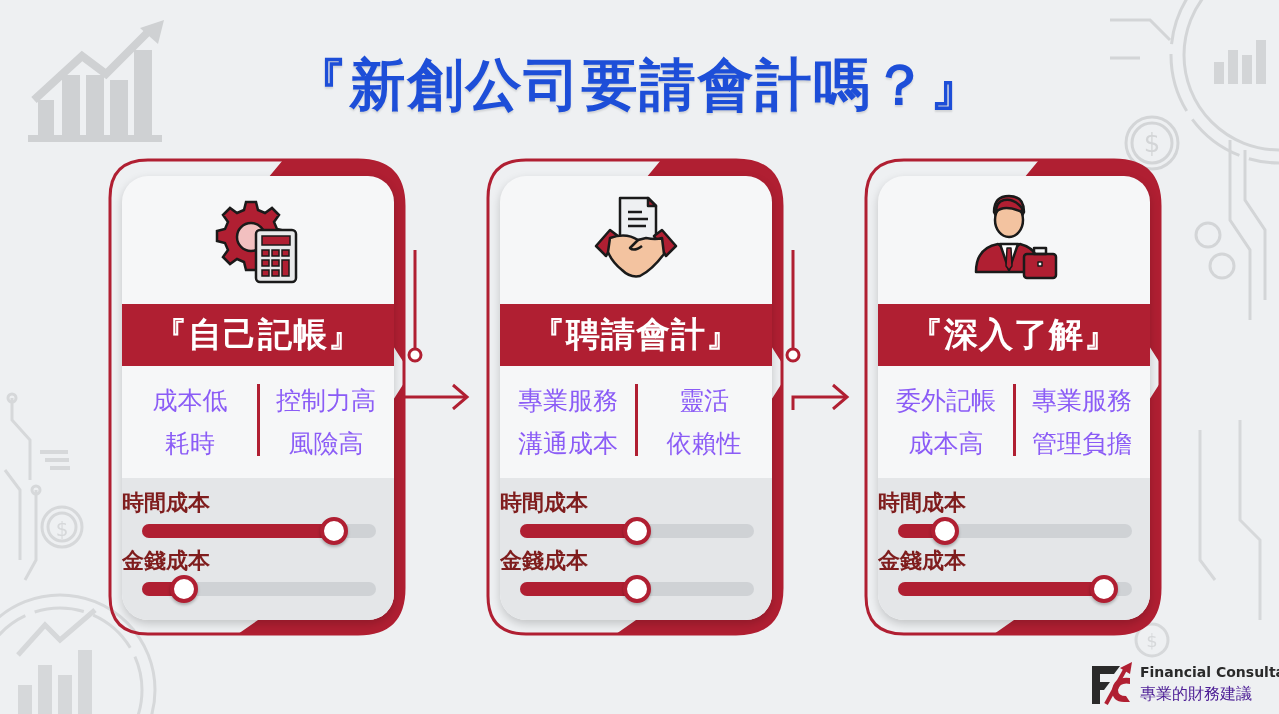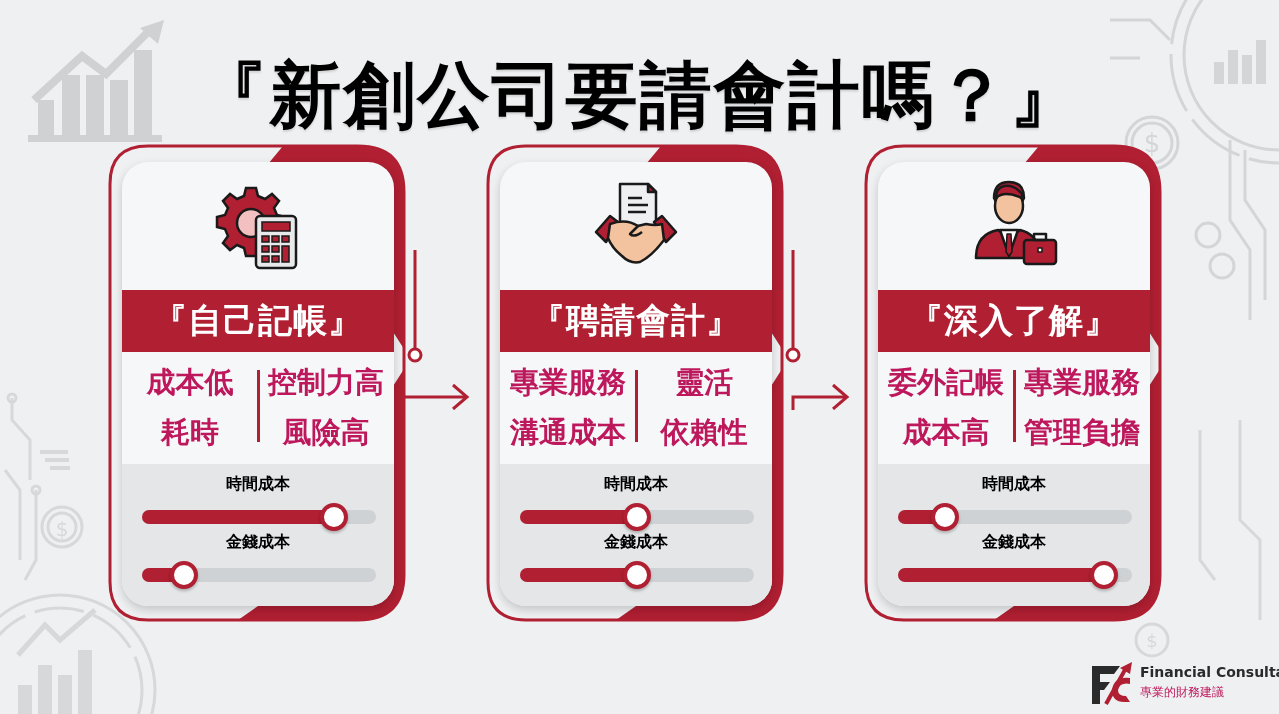--- a/index.html
+++ b/index.html
@@ -7,26 +7,26 @@
   body {
     background: #eef0f2;
     font-family: "DejaVu Sans", "Liberation Sans", sans-serif;
     position: relative;
   }
   .bg-deco { position: absolute; left: 0; top: 0; width: 1279px; height: 714px; pointer-events: none; }
 
   .title {
     position: absolute; left: 0; top: 48px; width: 1279px;
     text-align: center;
-    font-size: 72px; font-weight: bold; color: #000000;
+    font-size: 56px; font-weight: bold; color: #1d4ed8;
     letter-spacing: 2px;
     text-shadow: 0 2px 2px rgba(0,0,0,0.12);
   }
 
-  .card-wrap { position: absolute; top: 144px; width: 310px; height: 478px; padding-left: 16px; }
+  .card-wrap { position: absolute; top: 158px; width: 310px; height: 478px; padding-left: 16px; }
   .frame-svg { position: absolute; left: 0; top: 0; width: 310px; height: 478px; overflow: visible; }
 
   .card {
     position: absolute; left: 14px; top: 18px; width: 272px; height: 444px;
     background: #f6f7f8;
     border-radius: 26px;
     box-shadow: 0 4px 10px rgba(0,0,0,0.18);
     overflow: hidden;
   }
   .icon-area { position: absolute; left: 0; top: 0; width: 272px; height: 128px; display: flex; align-items: center; justify-content: center; }
@@ -35,44 +35,44 @@
     background: #b01f32;
     color: #ffffff; font-size: 34px; font-weight: bold;
     display: flex; align-items: center; justify-content: center;
     letter-spacing: 1px;
   }
   .pros {
     position: absolute; left: 0; top: 190px; width: 272px; height: 112px;
     display: flex;
   }
   .pros .col { width: 50%; display: flex; flex-direction: column; align-items: center; justify-content: center; gap: 10px; }
-  .pros .col span { font-size: 29px; font-weight: bold; color: #be185d; white-space: nowrap; }
+  .pros .col span { font-size: 25px; font-weight: normal; color: #8b5cf6; white-space: nowrap; }
   .pros .divider { position: absolute; left: 135px; top: 18px; width: 3px; height: 72px; background: #b01f32; }
 
   .meters {
     position: absolute; left: 0; top: 302px; width: 272px; height: 142px;
     background: #e4e6e8;
   }
-  .meter-label { position: absolute; width: 272px; text-align: center; font-size: 16px; font-weight: bold; color: #000000; }
+  .meter-label { position: absolute; width: 272px; font-size: 22px; font-weight: bold; color: #7f1d1d; }
   .track {
     position: absolute; left: 20px; width: 234px; height: 14px;
     border-radius: 7px; background: #cfd2d5;
   }
   .fill { position: absolute; left: 0; top: 0; height: 14px; border-radius: 7px; background: #b01f32; }
   .knob {
     position: absolute; top: -7px; width: 28px; height: 28px; margin-left: -14px;
     border-radius: 50%; background: #ffffff; border: 4px solid #b01f32;
     box-shadow: 0 2px 3px rgba(0,0,0,0.25);
   }
 
   .connector { position: absolute; }
 
   .logo { position: absolute; left: 1090px; top: 660px; width: 190px; height: 50px; }
   .logo-text1 { position: absolute; left: 50px; top: 4px; font-size: 14px; font-weight: bold; color: #2a2a2a; white-space: nowrap; }
-  .logo-text2 { position: absolute; left: 50px; top: 24px; font-size: 12px; color: #be185d; white-space: nowrap; }
+  .logo-text2 { position: absolute; left: 50px; top: 24px; font-size: 16px; color: #4c1d95; white-space: nowrap; }
 </style>
 </head>
 <body>
 
 <svg class="bg-deco" viewBox="0 0 1279 714">
 
   <g fill="#cfd1d3">
     <rect x="28" y="135" width="134" height="7"></rect>
     <rect x="38" y="100" width="16" height="35"></rect>
     <rect x="62" y="75" width="18" height="60"></rect>

